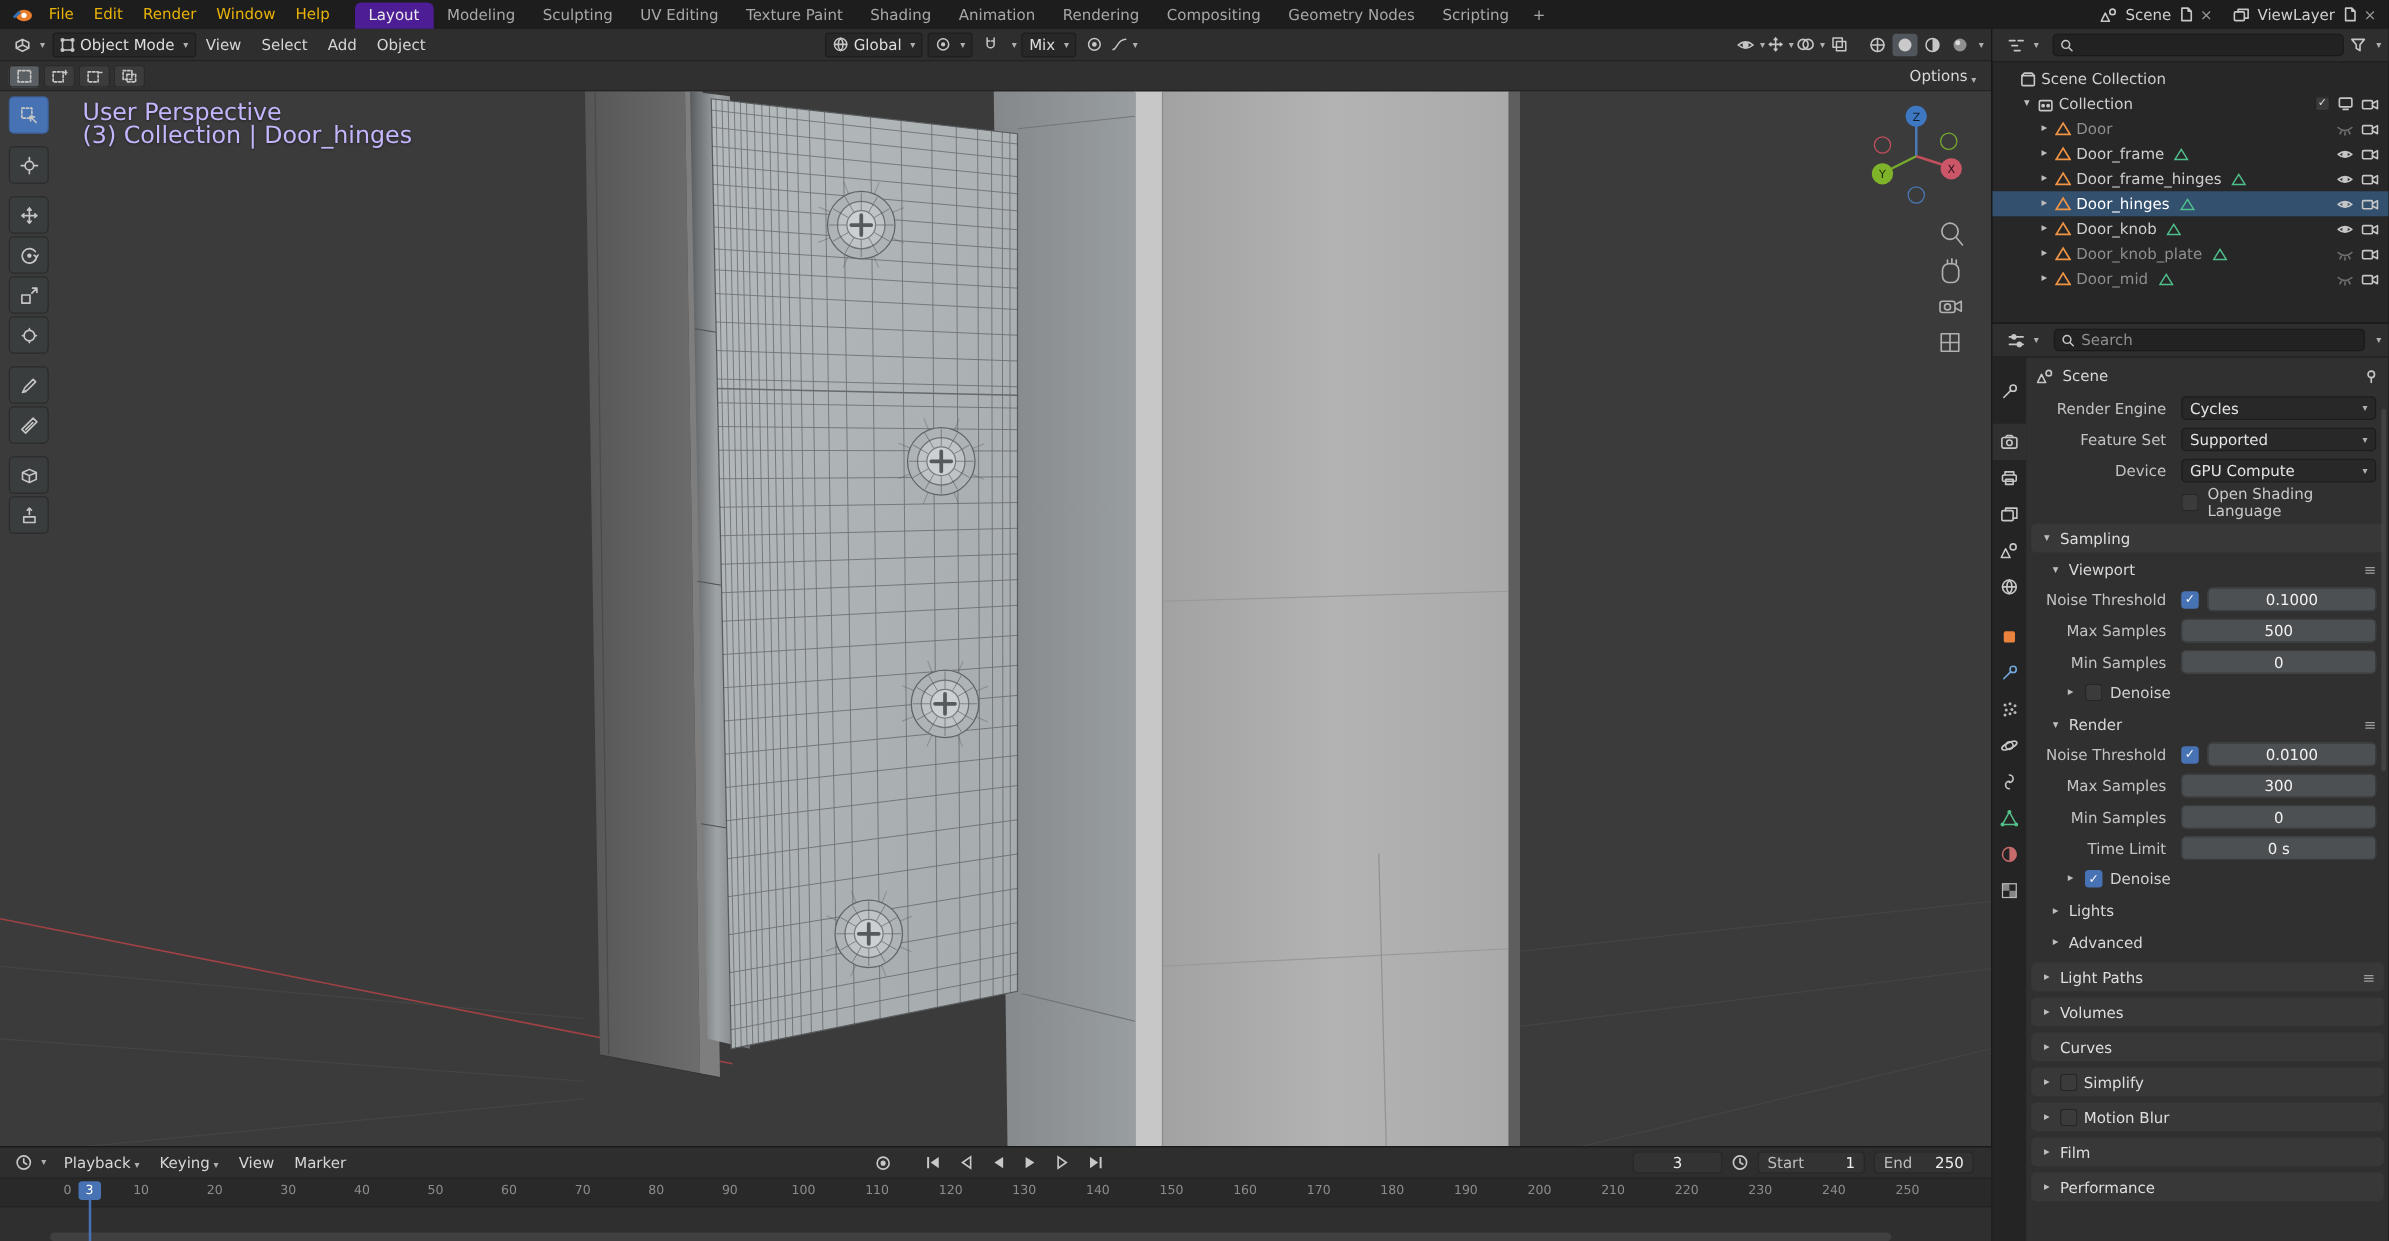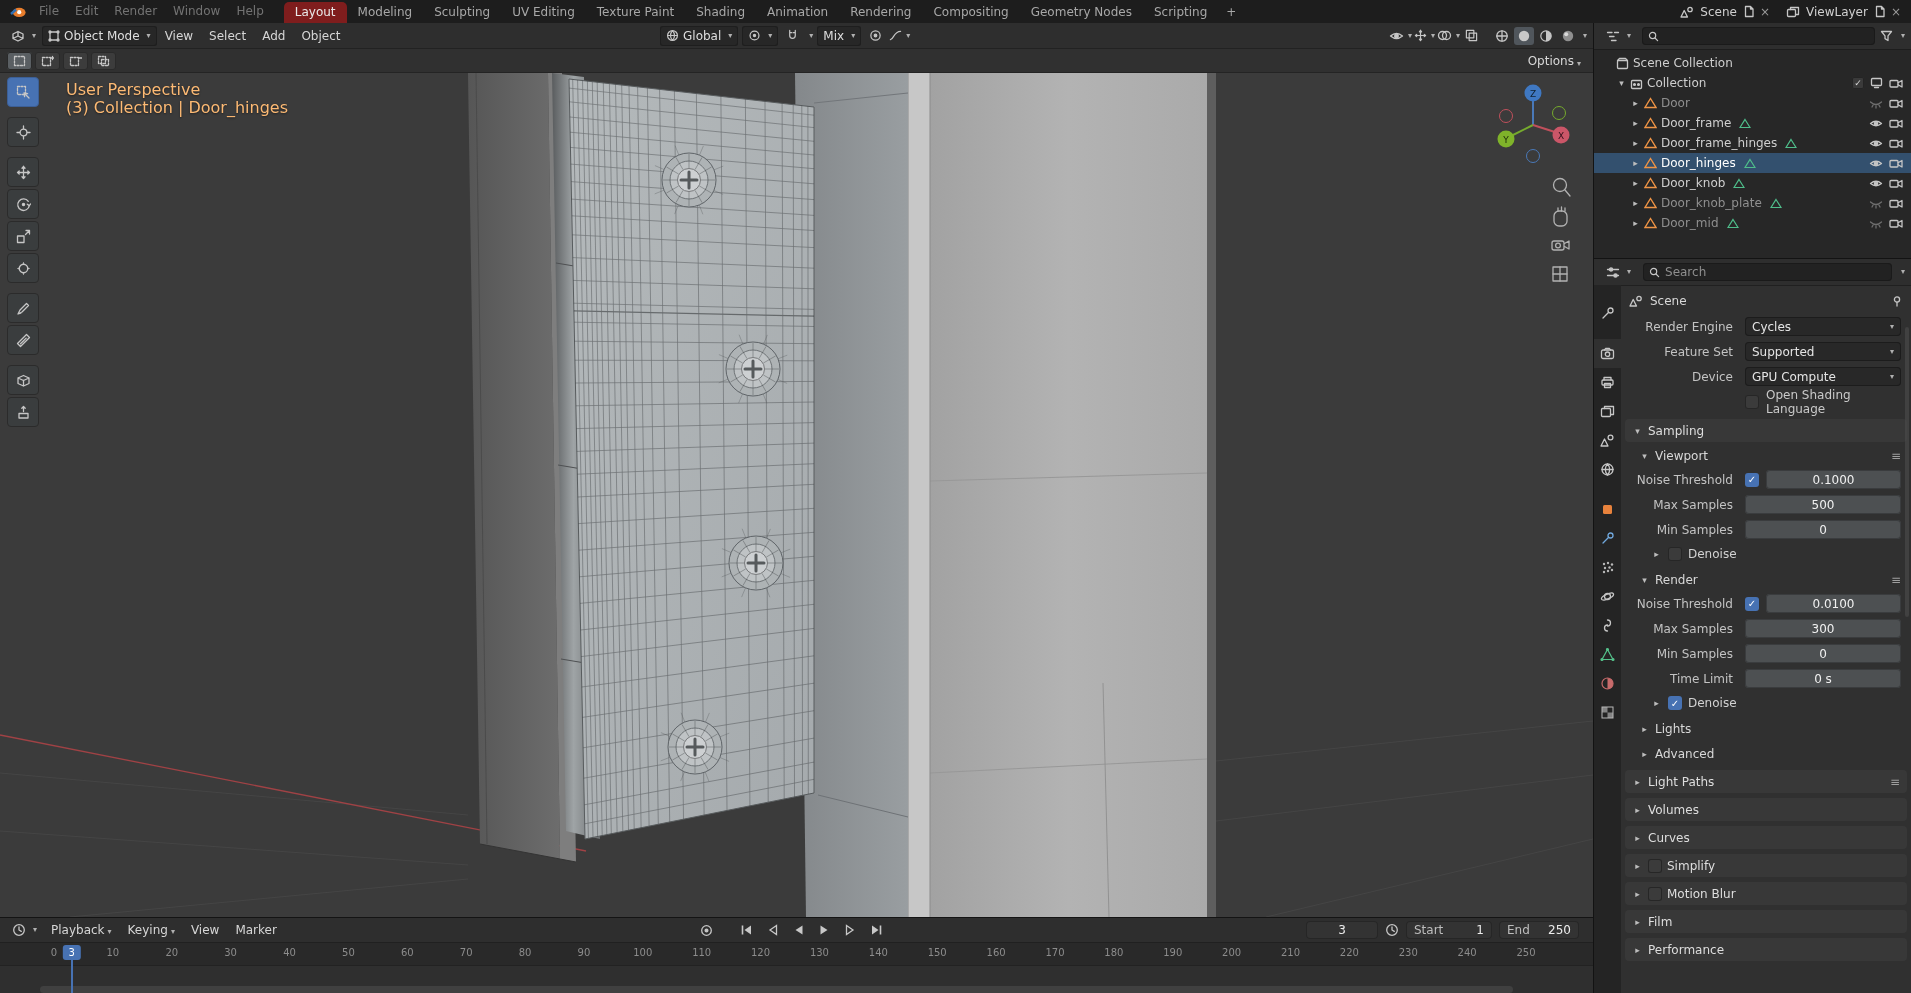--- a/index.html
+++ b/index.html
@@ -7,24 +7,24 @@
        font-family:"DejaVu Sans","Liberation Sans",sans-serif;font-size:12px;color:#d8d8d8;
        -webkit-font-smoothing:antialiased;user-select:none;}
   svg{display:block}
   .i{stroke:#c6c6c6;fill:none;stroke-width:1.3;stroke-linecap:round;stroke-linejoin:round}
   .caret{font-size:8px;color:#b0b0b0;margin-left:3px;line-height:1}
   .disc{font-size:9px;color:#bdbdbd;width:11px;text-align:center;flex:none}
 
   
   #topbar{display:flex;align-items:flex-end;height:23px;background:#1d1d1d;padding:0 6px;position:relative;z-index:6}
   #topbar-menus{display:flex;align-items:center;height:23px}
-  .menu{padding:0 8px;line-height:23px;color:#737373;border-radius:3px}
+  .menu{padding:0 8px;line-height:23px;color:#eab308;border-radius:3px}
   #tabs{display:flex;margin-left:12px;height:23px;align-items:flex-end}
   .tab{padding:3px 11px 4px;border-radius:5px 5px 0 0;color:#a8a8a8;white-space:nowrap}
-  .tab.active{background:#7f1d1d;color:#eaeaea}
+  .tab.active{background:#4c1d95;color:#eaeaea}
   .tab-add{color:#a8a8a8;padding:3px 8px 4px}
   #topbar-right{position:absolute;right:8px;top:0;height:23px;display:flex;align-items:center;gap:3px}
   .tb-widget{display:flex;align-items:center;gap:4px;color:#d0d0d0;padding:0 3px}
   .tb-x{color:#9a9a9a;font-size:12px;padding:0 2px;line-height:1}
 
   
   #vp-header{position:absolute;left:0;top:23px;width:1593px;height:26px;background:#2e2e2e;
              border-bottom:1px solid #222;display:flex;align-items:center;padding:0 5px;box-sizing:border-box}
   .hmenu{padding:0 8px;color:#d6d6d6}
   .hdd{display:flex;align-items:center;gap:4px;padding:2px 6px;border-radius:3px;color:#dedede}
@@ -34,21 +34,21 @@
   .vicon{height:18px;min-width:20px;display:flex;align-items:center;justify-content:center;border-radius:3px;gap:1px}
   .vicon.active{background:#50565c}
   #tool-settings{position:absolute;left:0;top:49px;width:1593px;height:24px;background:#303030;
                  border-bottom:1px solid #242424;display:flex;align-items:center;padding:0 7px;box-sizing:border-box}
   .tsbtn{width:25px;height:18px;background:#3c3c3c;border-radius:3px;margin-right:3px;display:flex;align-items:center;justify-content:center;box-shadow:inset 0 0 0 1px #2a2a2a}
   .tsbtn.active{background:#5a5f63}
   #options{position:absolute;right:12px;display:flex;align-items:flex-end;color:#d8d8d8}
 
   
   #viewport{position:absolute;left:0;top:73px;width:1593px;height:844px;overflow:hidden;background:#3b3b3b}
-  #vp-text{position:absolute;left:66px;top:8px;color:#fdba74;font-size:16px;line-height:18px;text-shadow:0 1px 2px rgba(0,0,0,.45)}
+  #vp-text{position:absolute;left:66px;top:8px;color:#c4b5fd;font-size:19px;line-height:18px;text-shadow:0 1px 2px rgba(0,0,0,.45)}
   #vp-toolbar{position:absolute;left:7px;top:4px;display:flex;flex-direction:column}
   .tbtn{width:30px;height:28px;background:#3a3d3e;border:1px solid #2b2b2b;border-radius:4px;margin-bottom:2px;
         display:flex;align-items:center;justify-content:center}
   .tbtn.active{background:#4772b3;border-color:#3c5f96}
   .tbtn.gap{margin-top:8px}
 
   
   #outliner{position:absolute;left:1593px;top:23px;width:318px;height:235px;background:#272727;border-left:1px solid #131313;box-sizing:border-box}
   #outliner-header{height:26px;background:#2e2e2e;display:flex;align-items:center;gap:5px;padding:0 6px;border-bottom:1px solid #1d1d1d}
   .searchbox{flex:1;height:18px;background:#222;border-radius:4px;box-shadow:inset 0 0 0 1px #1a1a1a;

